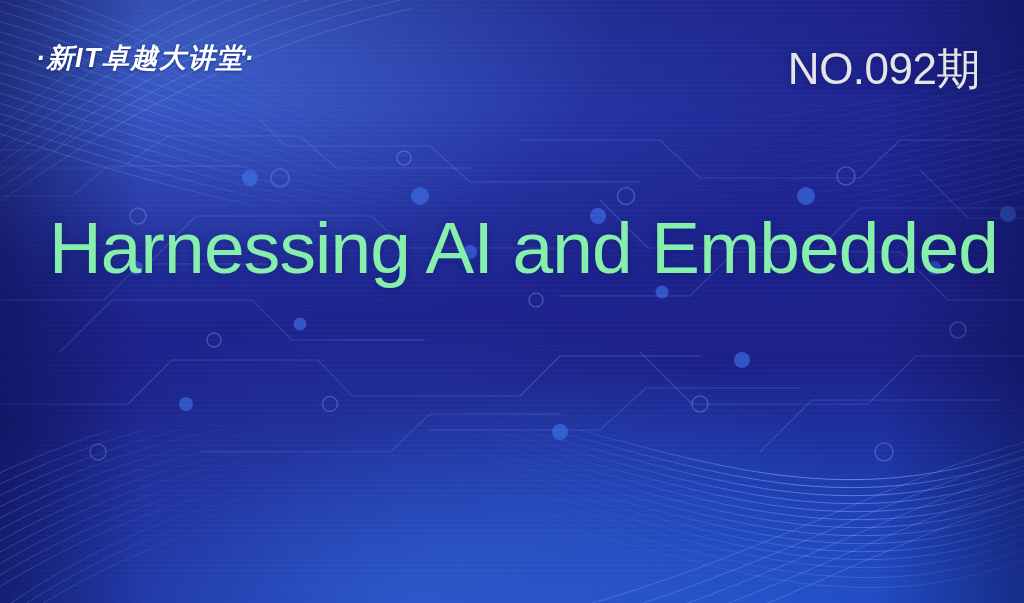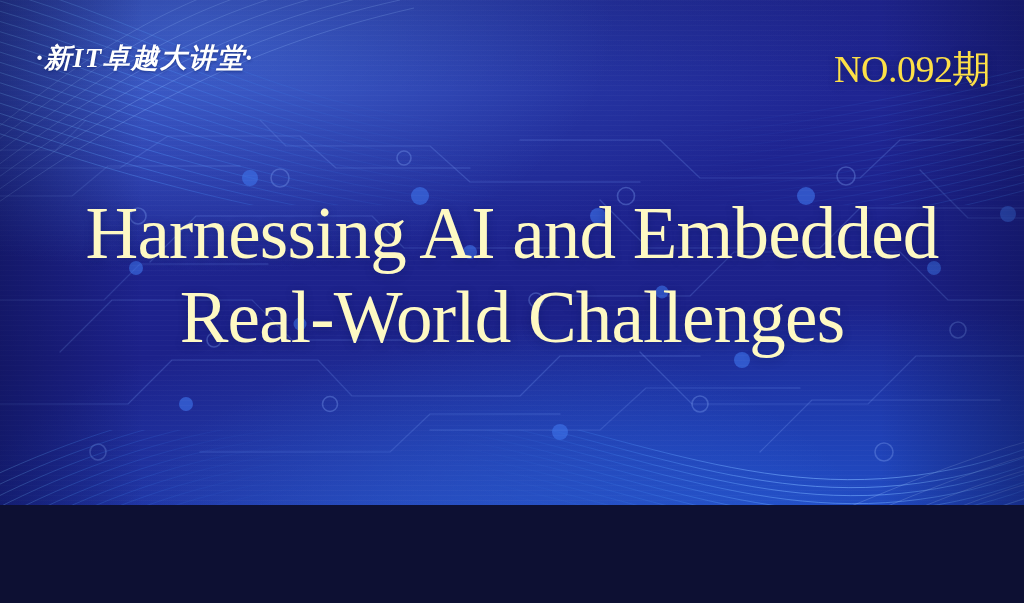--- a/index.html
+++ b/index.html
@@ -1,23 +1,23 @@
 <!DOCTYPE html>
 <html><head>
 <meta charset="utf-8">
 <title>Seminar Banner</title>
 <style>
   html,body{margin:0;padding:0;background:#0d1033;}
   *{box-sizing:border-box;}
 
   .stage{
     position:relative;
-    width:1024px;height:505px;
+    width:1024px;height:603px;
     overflow:hidden;
-    font-family:Liberation Serif, serif;
+    font-family:Liberation Sans, sans-serif;
     background:#1f2490;
   }
 
   
   .bg-layer{position:absolute;inset:0;pointer-events:none;}
 
   .bg-base{
     background:
       radial-gradient(130% 95% at 22% 8%,  #2c47b4 0%, rgba(44,71,180,0) 48%),
       radial-gradient(120% 80% at 78% 104%, #2250c8 0%, rgba(34,80,200,0) 55%),
@@ -42,33 +42,33 @@
   .logo{
     position:absolute;left:36px;top:38px;
     color:#ffffff;
     font-size:27px;line-height:40px;
     font-weight:700;font-style:italic;
     letter-spacing:1.5px;
     white-space:nowrap;
     text-shadow:0 1px 3px rgba(0,20,90,.55);
   }
   .issue{
-    position:absolute;right:34px;top:40px;
-    color:#fde047;
-    font-size:38px;line-height:58px;
+    position:absolute;right:44px;top:40px;
+    color:#e5e5e5;
+    font-size:44px;line-height:58px;
     font-weight:300;
     letter-spacing:-.5px;
     white-space:nowrap;
     text-shadow:0 2px 8px rgba(0,15,80,.45);
   }
   .title{
-    position:absolute;left:0;right:0;top:192px;
+    position:absolute;left:0;right:0;top:206px;
     padding:0 26px;
-    text-align:center;
-    color:#fef9c3;
+    text-align:right;
+    color:#86efac;
     font-size:73px;
     line-height:84px;
     font-weight:400;
     letter-spacing:-.8px;
     text-shadow:0 2px 10px rgba(0,15,80,.30);
   }
   .title-line{display:block;white-space:nowrap;}
 </style>
 </head>
 <body>
@@ -225,16 +225,15 @@
 
   <div class="bg-layer bg-scan"></div>
   <div class="bg-layer bg-vignette"></div>
 
   <div class="logo">·新IT卓越大讲堂·</div>
 
   <div class="issue">NO.092期</div>
 
   <div class="title">
     <span class="title-line">Harnessing AI and Embedded</span>
-    <span class="title-line">Real-World Challenges</span>
   </div>
 
 </div>
 
 </body></html>

